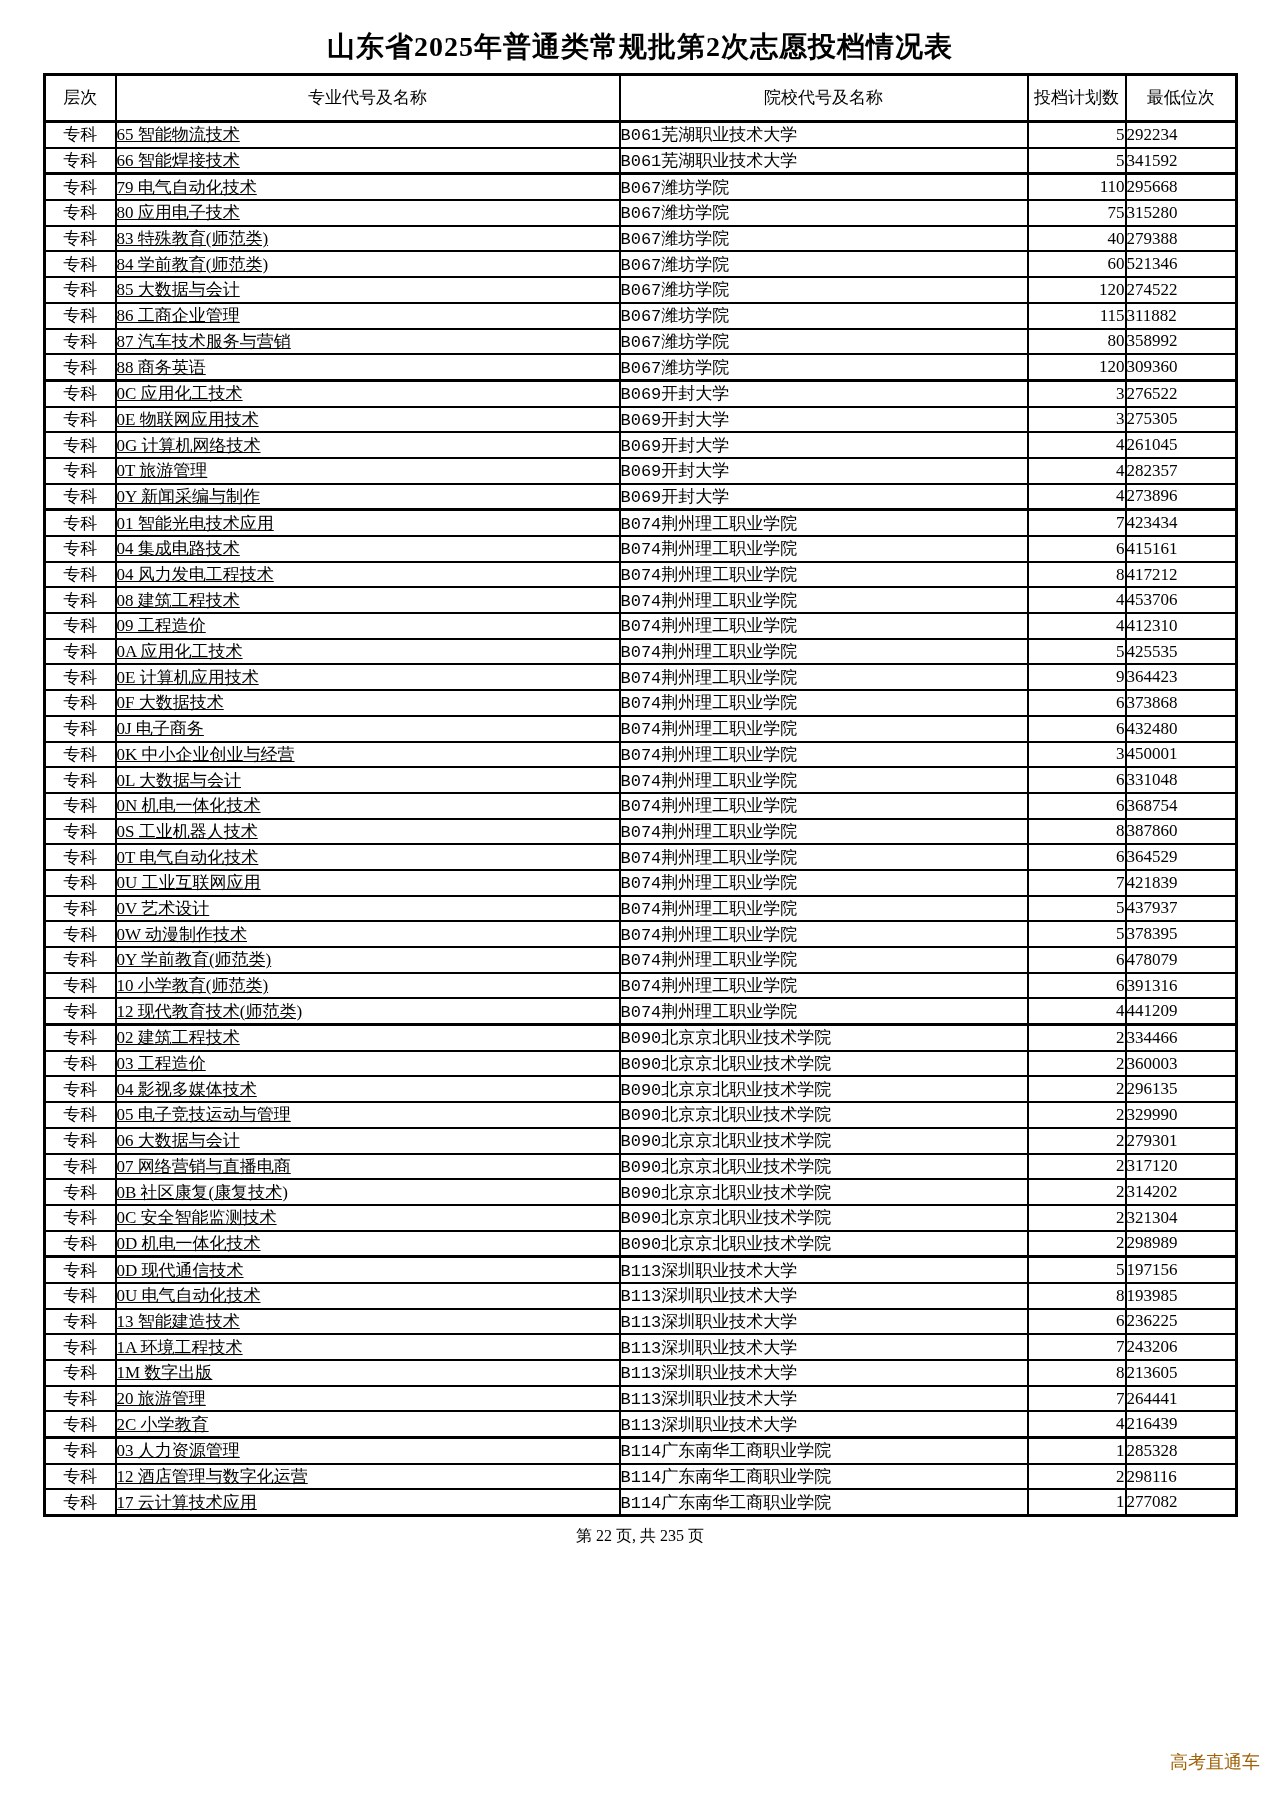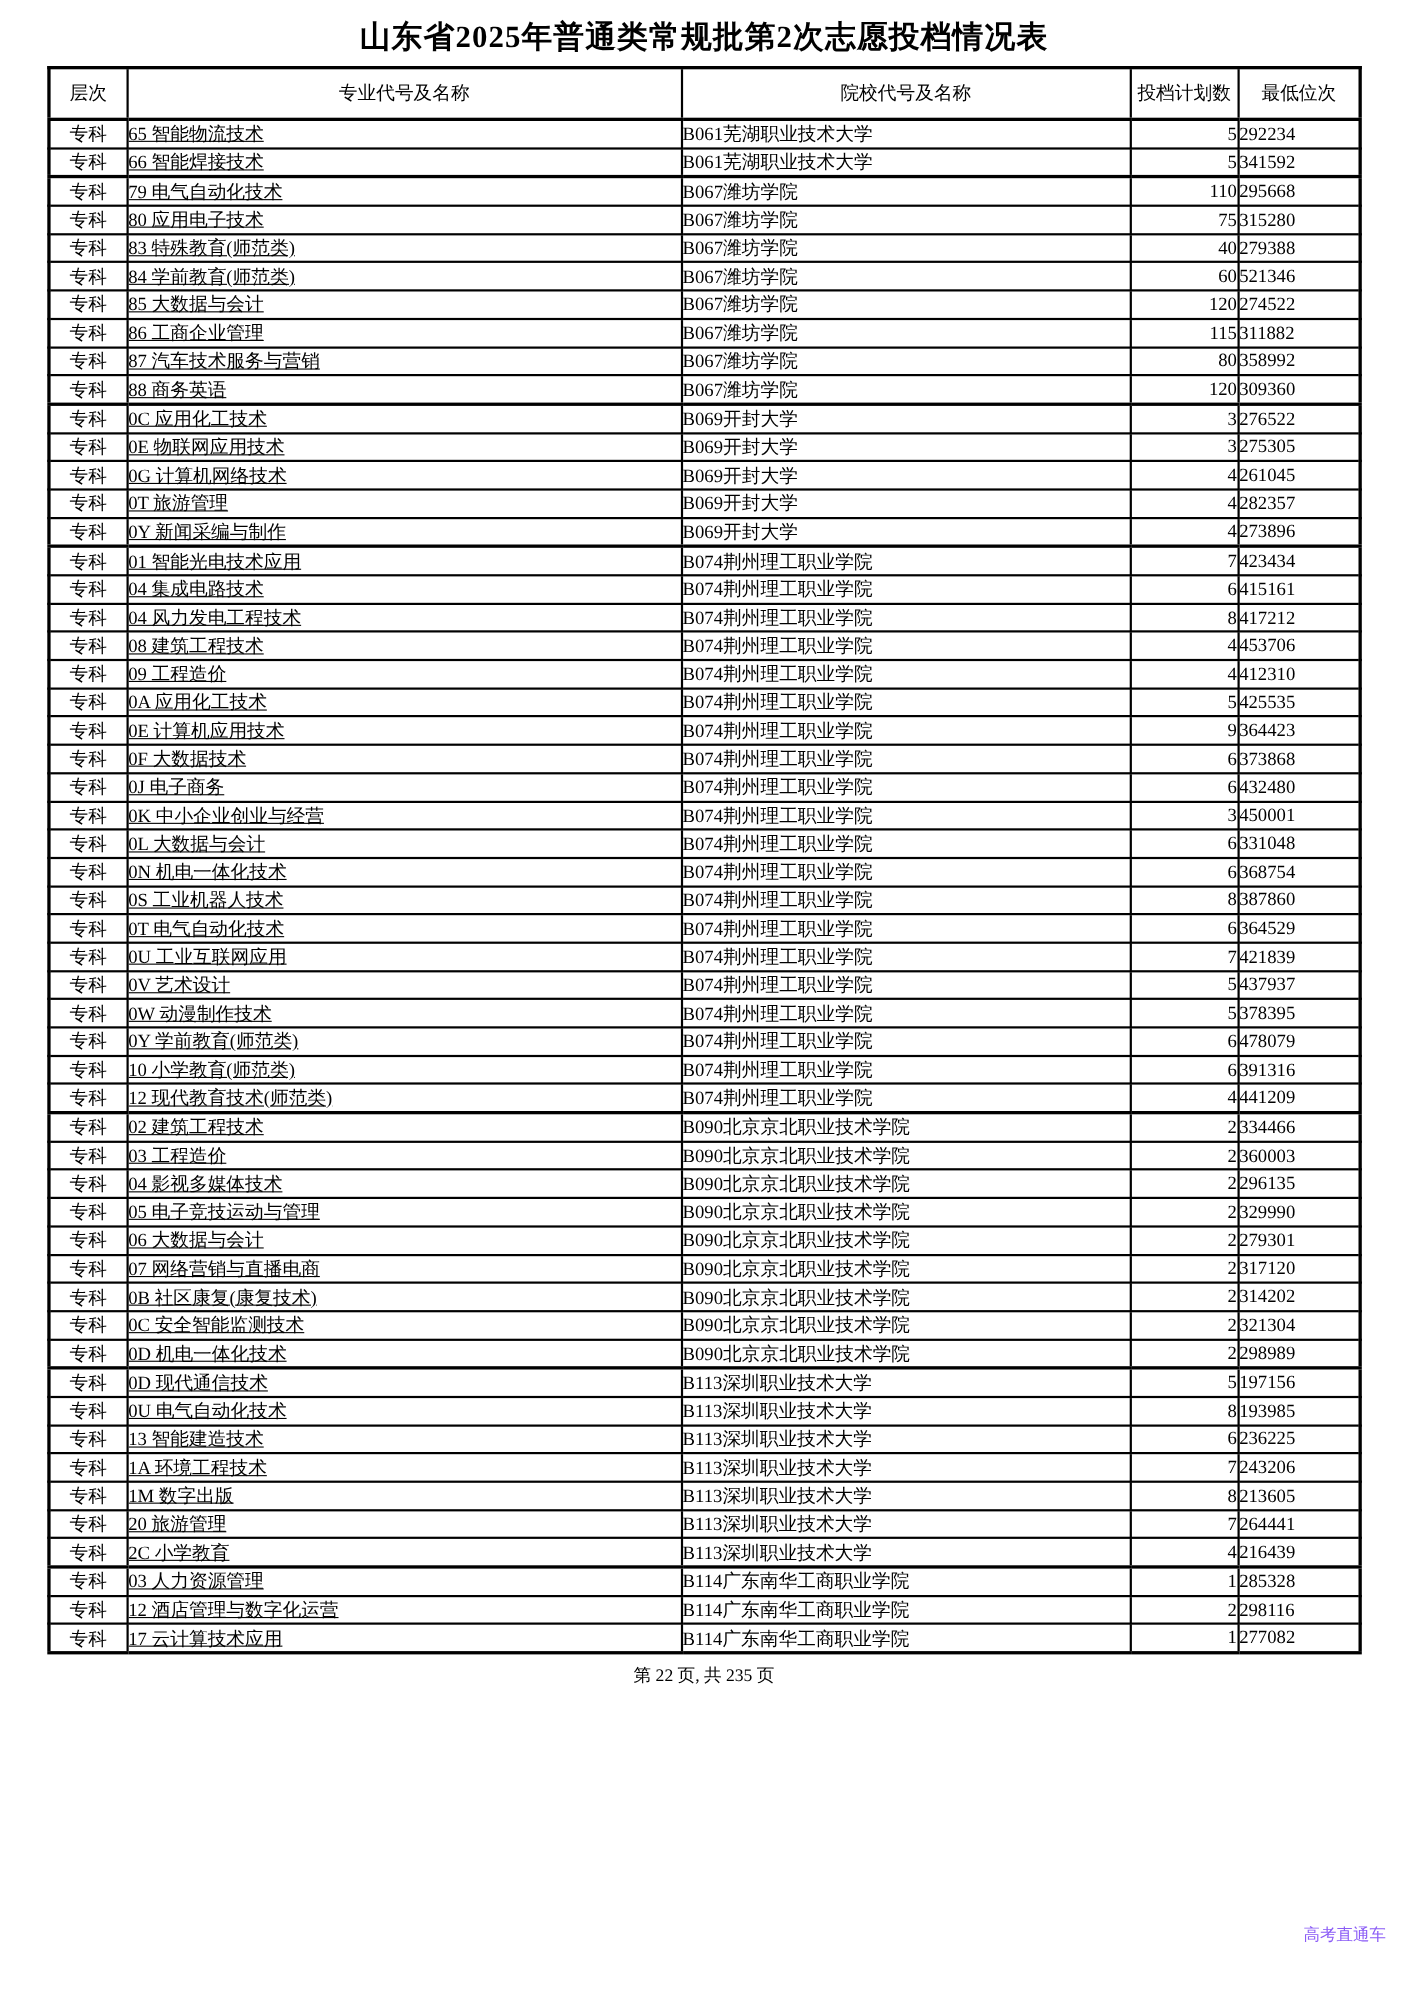--- a/index.html
+++ b/index.html
@@ -9,21 +9,21 @@
   }
   body {
     position: relative;
     width: 1280px;
     height: 1810px;
     color: #000;
     font-family: "Liberation Serif", "DejaVu Serif", serif;
     overflow: hidden;
   }
   .page-title {
-    padding-top: 15px;
+    padding-top: 28px;
     text-align: center;
     font-size: 28px;
     font-weight: bold;
     letter-spacing: 1px;
   }
   table.report {
     border-collapse: collapse;
     table-layout: fixed;
     width: 1192px;
     margin: 7px 0 0 43px;
@@ -47,34 +47,34 @@
   .report tbody td {
     height: 23.7px;
     white-space: nowrap;
     vertical-align: middle;
   }
   .report tbody tr.group-end td {
     border-bottom-width: 3px;
   }
   .c-level  { text-align: center; }
   .c-major  { text-align: left;  padding-left: 3px; text-decoration: underline; }
-  .c-college{ text-align: left;  padding-left: 3px; }
+  .c-college{ text-align: left;  padding-left: 3px; font-family: Liberation Mono, monospace; }
   .c-plan   { text-align: right; padding-right: 4px; }
   .c-rank   { text-align: left; padding-right: 9px; }
   .page-footer {
     margin-top: 9px;
     text-align: center;
     font-size: 16px;
   }
   .watermark {
     position: absolute;
     right: 20px;
     top: 1750px;
-    font-size: 15px;
-    color: #8b5cf6;
+    font-size: 18px;
+    color: #a16207;
     font-family: "Liberation Sans", "DejaVu Sans", sans-serif;
   }
 </style>
 </head>
 <body>
 
 <div class="page-title">山东省2025年普通类常规批第2次志愿投档情况表</div>
 
 <table class="report">
   <colgroup>

